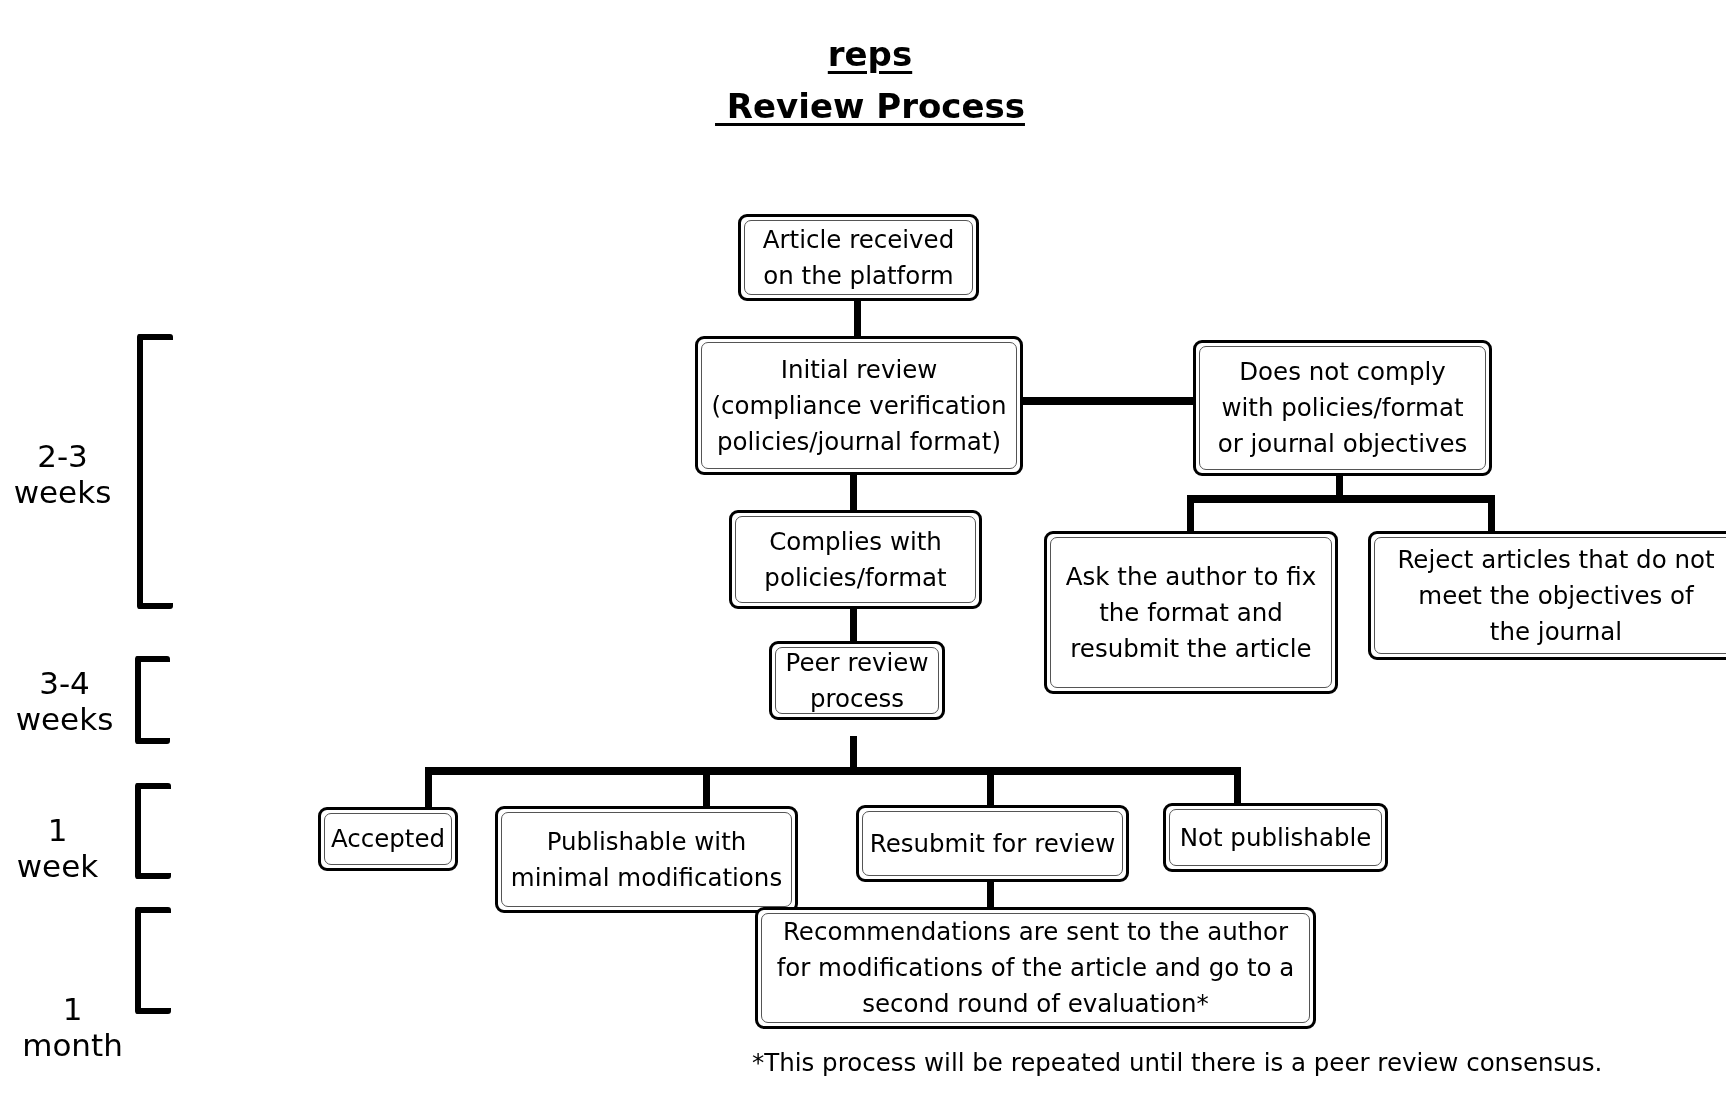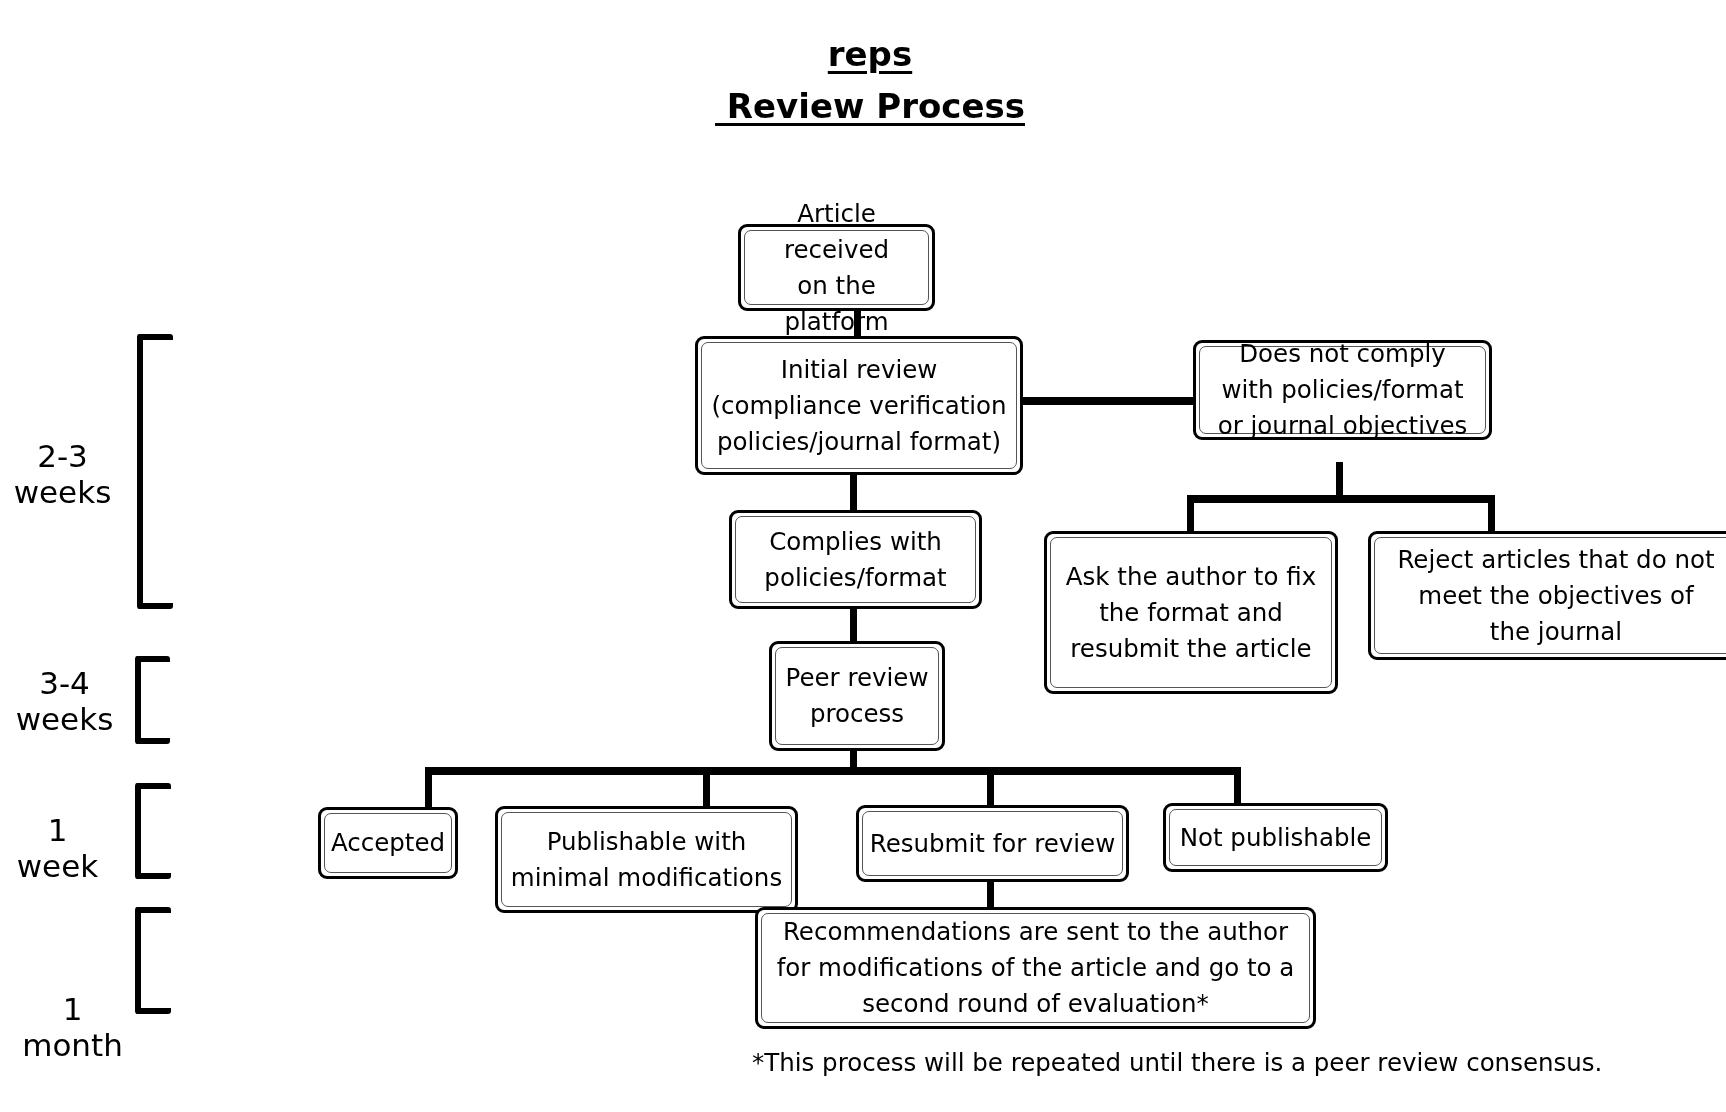--- a/index.html
+++ b/index.html
@@ -50,32 +50,32 @@
 <div class="line" style="left:1488px; top:495px; width:7px; height:38px;"></div>
 <div class="line" style="left:850px; top:607px; width:7px; height:35px;"></div>
 <div class="line" style="left:850px; top:736px; width:7px; height:36px;"></div>
 <div class="line" style="left:425px; top:767px; width:816px; height:8px;"></div>
 <div class="line" style="left:425px; top:767px; width:7px; height:42px;"></div>
 <div class="line" style="left:703px; top:767px; width:7px; height:41px;"></div>
 <div class="line" style="left:987px; top:767px; width:7px; height:40px;"></div>
 <div class="line" style="left:1234px; top:767px; width:7px; height:38px;"></div>
 <div class="line" style="left:987px; top:872px; width:7px; height:37px;"></div>
 
-<div class="node" style="left:738px; top:224px; width:197px; height:87px;">
+<div class="node" style="left:738px; top:214px; width:241px; height:87px;">
   <div class="inner">Article received
 on the platform</div>
 </div>
 
 <div class="node" style="left:695px; top:336px; width:328px; height:139px;">
   <div class="inner">Initial review
 (compliance verification
 policies/journal format)</div>
 </div>
 
-<div class="node" style="left:1193px; top:340px; width:299px; height:100px;">
+<div class="node" style="left:1193px; top:340px; width:299px; height:136px;">
   <div class="inner">Does not comply
 with policies/format
 or journal objectives</div>
 </div>
 
 <div class="node" style="left:729px; top:510px; width:253px; height:99px;">
   <div class="inner">Complies with
 policies/format</div>
 </div>
 
@@ -84,26 +84,26 @@
 the format and
 resubmit the article</div>
 </div>
 
 <div class="node" style="left:1368px; top:531px; width:376px; height:129px;">
   <div class="inner">Reject articles that do not
 meet the objectives of
 the journal</div>
 </div>
 
-<div class="node" style="left:769px; top:641px; width:176px; height:110px;">
+<div class="node" style="left:769px; top:641px; width:176px; height:79px;">
   <div class="inner">Peer review
 process</div>
 </div>
 
-<div class="node" style="left:318px; top:807px; width:140px; height:72px;">
+<div class="node" style="left:318px; top:807px; width:140px; height:64px;">
   <div class="inner">Accepted</div>
 </div>
 
 <div class="node" style="left:495px; top:806px; width:303px; height:107px;">
   <div class="inner">Publishable with
 minimal modifications</div>
 </div>
 
 <div class="node" style="left:856px; top:805px; width:273px; height:77px;">
   <div class="inner">Resubmit for review</div>

